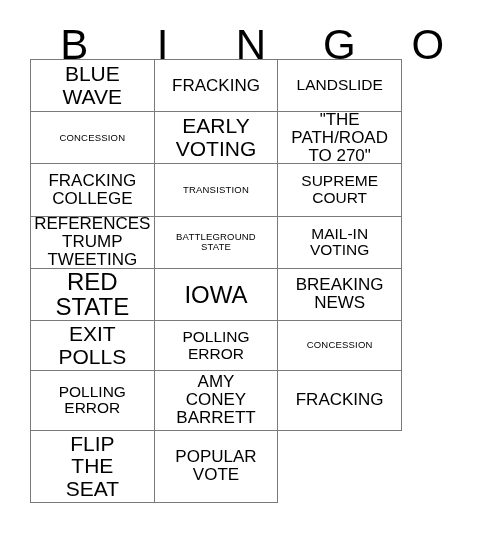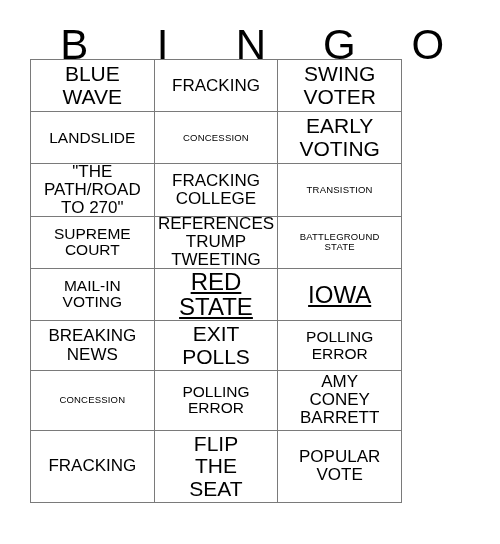--- a/index.html
+++ b/index.html
@@ -76,21 +76,21 @@
     line-height: 1.07;
     white-space: pre-line;
     color: #000000;
   }
 
   
   .fs-xs  { font-size: 9.5px;  letter-spacing: 0.2px; }
   .fs-sm  { font-size: 17px; }
   .fs-md  { font-size: 15.5px; }
   .fs-lg  { font-size: 21px;   }
-  .fs-xl  { font-size: 24px; text-decoration: underline;   }
+  .fs-xl  { font-size: 24px;   }
   .fs-free{ font-size: 30px;   }
 </style>
 </head>
 <body>
 
 <div id="card-root">
 
   <div id="bingo-header">
     <div class="header-letter">B</div>
     <div class="header-letter">I</div>
@@ -99,24 +99,20 @@
     <div class="header-letter">O</div>
   </div>
 
   <div id="bingo-grid">
       <div class="bingo-cell">
         <span class="cell-text fs-lg">BLUE
 WAVE</span>
       </div>
       <div class="bingo-cell">
         <span class="cell-text fs-sm">FRACKING</span>
-      </div>
-      <div class="bingo-cell">
-        <span class="cell-text fs-lg">SWING
-VOTER</span>
       </div>
       <div class="bingo-cell">
         <span class="cell-text fs-md">LANDSLIDE</span>
       </div>
       <div class="bingo-cell">
         <span class="cell-text fs-xs">CONCESSION</span>
       </div>
       <div class="bingo-cell">
         <span class="cell-text fs-lg">EARLY
 VOTING</span>

